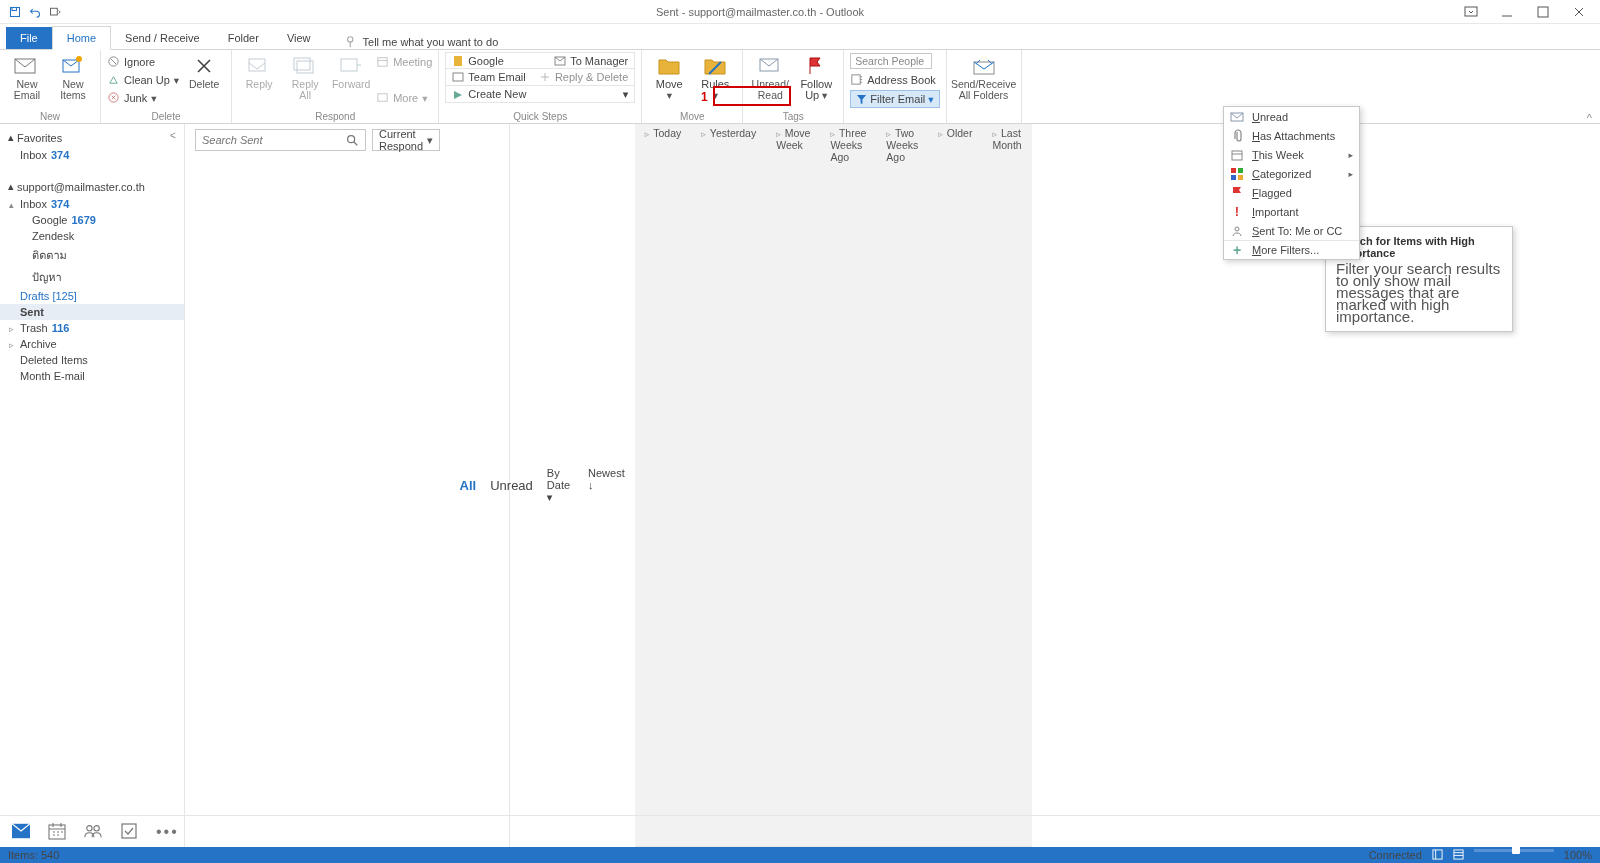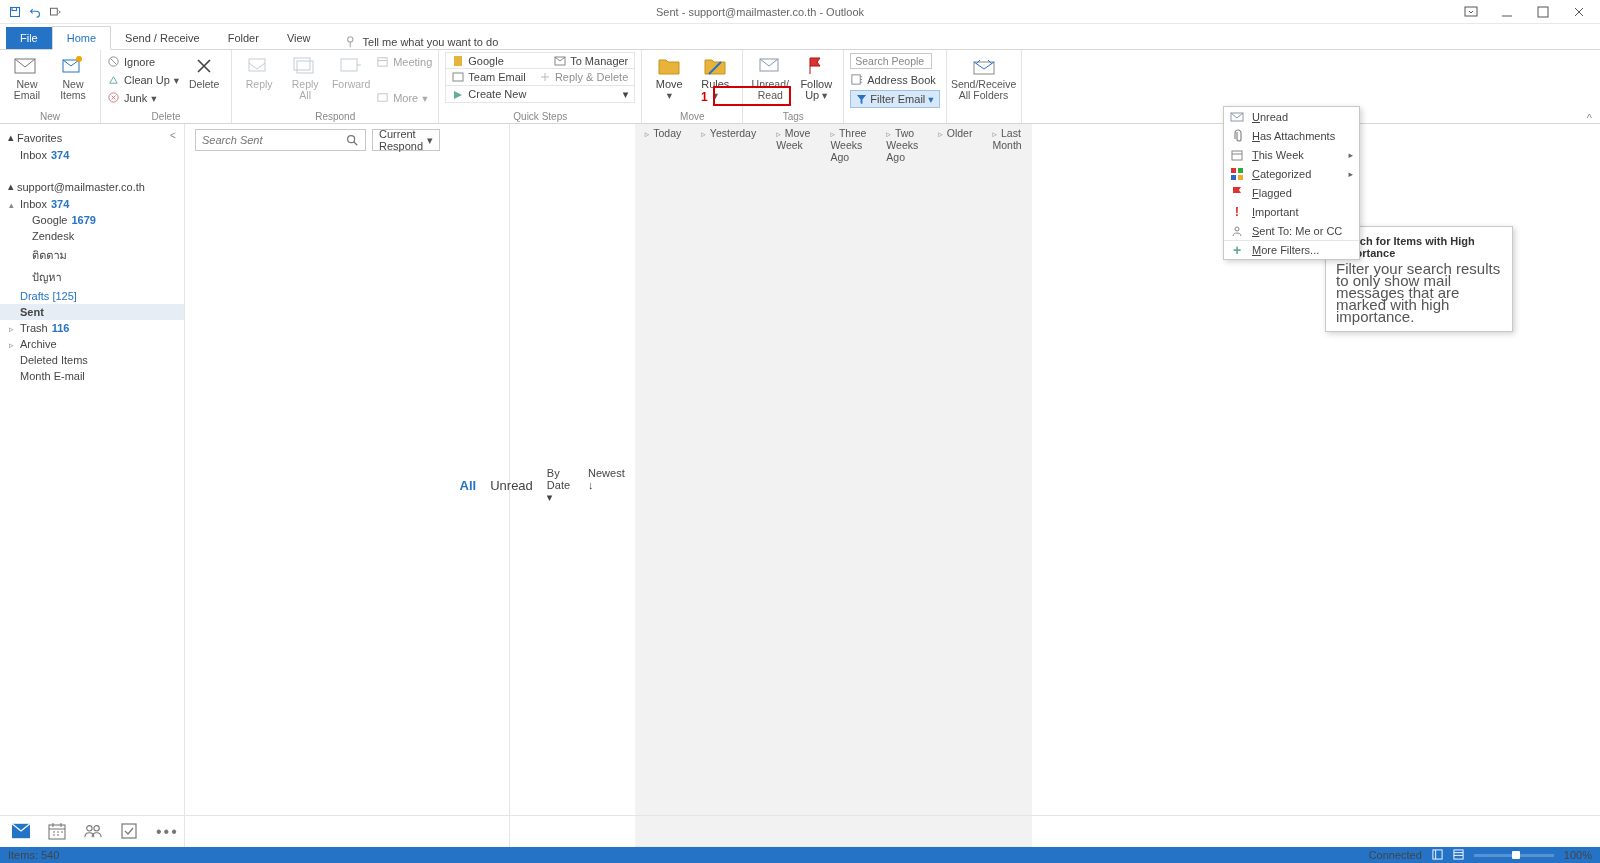--- a/index.html
+++ b/index.html
@@ -62,21 +62,21 @@
 .fmrow .ic{width:14px;height:14px;display:flex;align-items:center;justify-content:center}
 .fmrow .arrow{margin-left:auto;color:#666;font-size:9px}
 .fmrow .ul{text-decoration:underline}
 .tooltip{position:absolute;left:815px;top:102px;width:188px;background:#fff;border:1px solid #c8c8c8;box-shadow:2px 2px 6px rgba(0,0,0,.18);padding:8px 10px;z-index:4}
 .tooltip .hd{font-weight:600;color:#333;font-size:11px;margin-bottom:4px}
 .tooltip .bd{font-size:15px;color:#555;line-height:12px}
 .bottombar{height:32px;border-top:1px solid #e5e5e5;display:flex;align-items:center;gap:18px;padding:0 12px;color:#666}
 .bottombar svg{width:18px;height:18px}
 .bottombar .mail svg{color:#2573c6}
 .status{position:absolute;left:0;right:0;bottom:0;height:16px;background:#2573c6;display:flex;align-items:center;color:#fff;font-size:10.5px;padding:0 8px}
-.status .r{margin-left:auto;display:flex;align-items:center;gap:10px}
+.status .r{margin-left:auto;display:flex;gap:10px}
 .status svg{width:11px;height:11px;stroke:#fff}
 .collapse{position:absolute;right:6px;top:128px;color:#888;font-size:11px}
 .navcoll{position:absolute;left:170px;top:130px;color:#888;font-size:10px}
 </style>
 </head>
 <body>
 
 <div class="titlebar">
   <div class="qat">
     <span>

